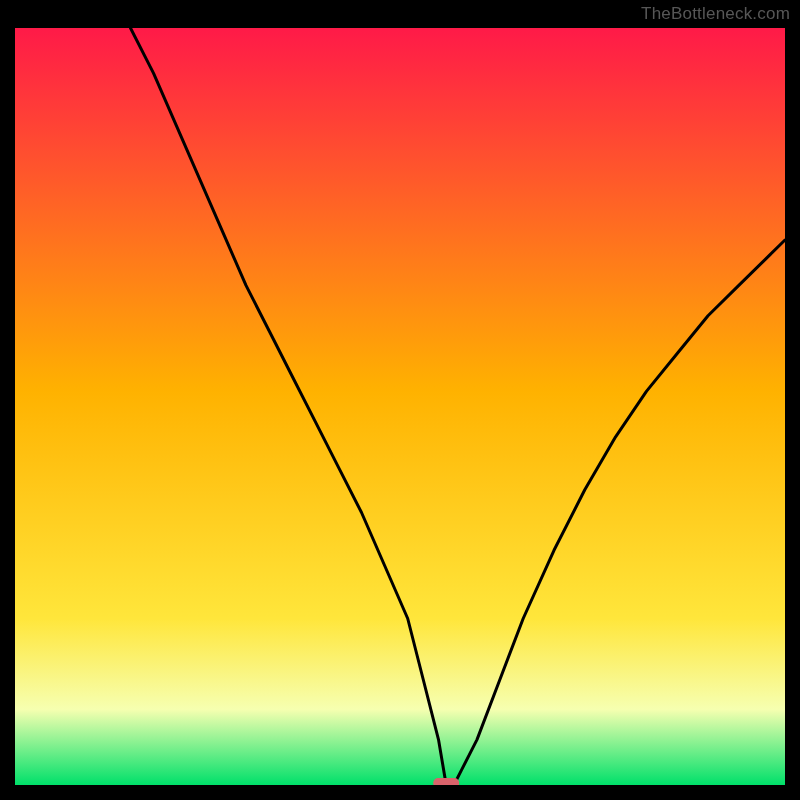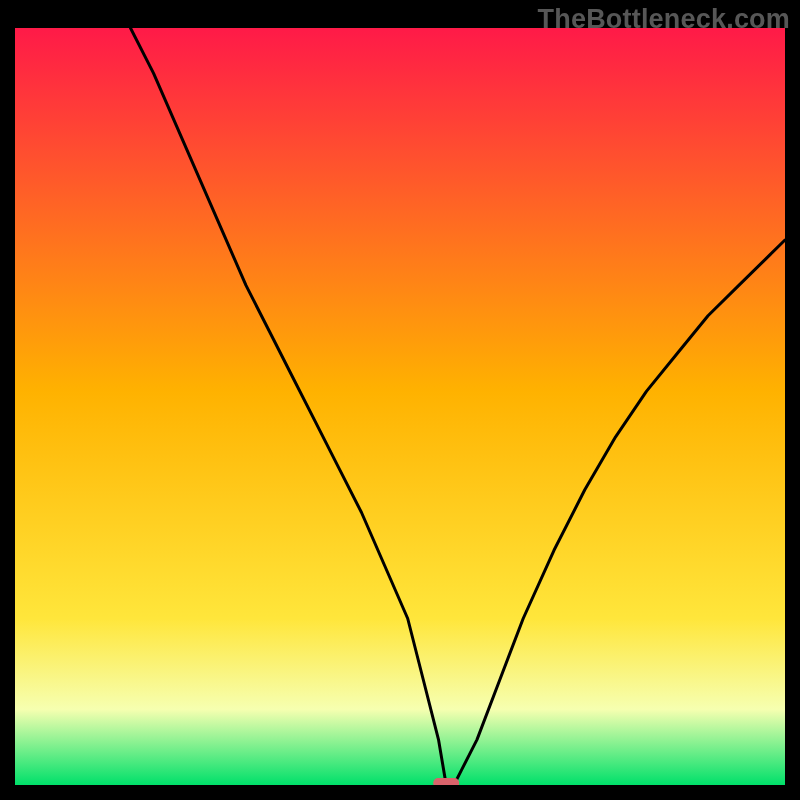--- a/index.html
+++ b/index.html
@@ -14,22 +14,22 @@
   .wrap {
     position: relative;
     width: 800px;
     height: 800px;
   }
   .attrib {
     position: absolute;
     top: 4px;
     right: 10px;
     color: #575757;
-    font-size: 27px;
-    font-weight: 700;
+    font-size: 17px;
+    font-weight: 400;
     letter-spacing: 0.2px;
   }
   .plot {
     position: absolute;
     left: 15px;
     top: 28px;
     width: 770px;
     height: 757px;
   }
   .plot svg {

